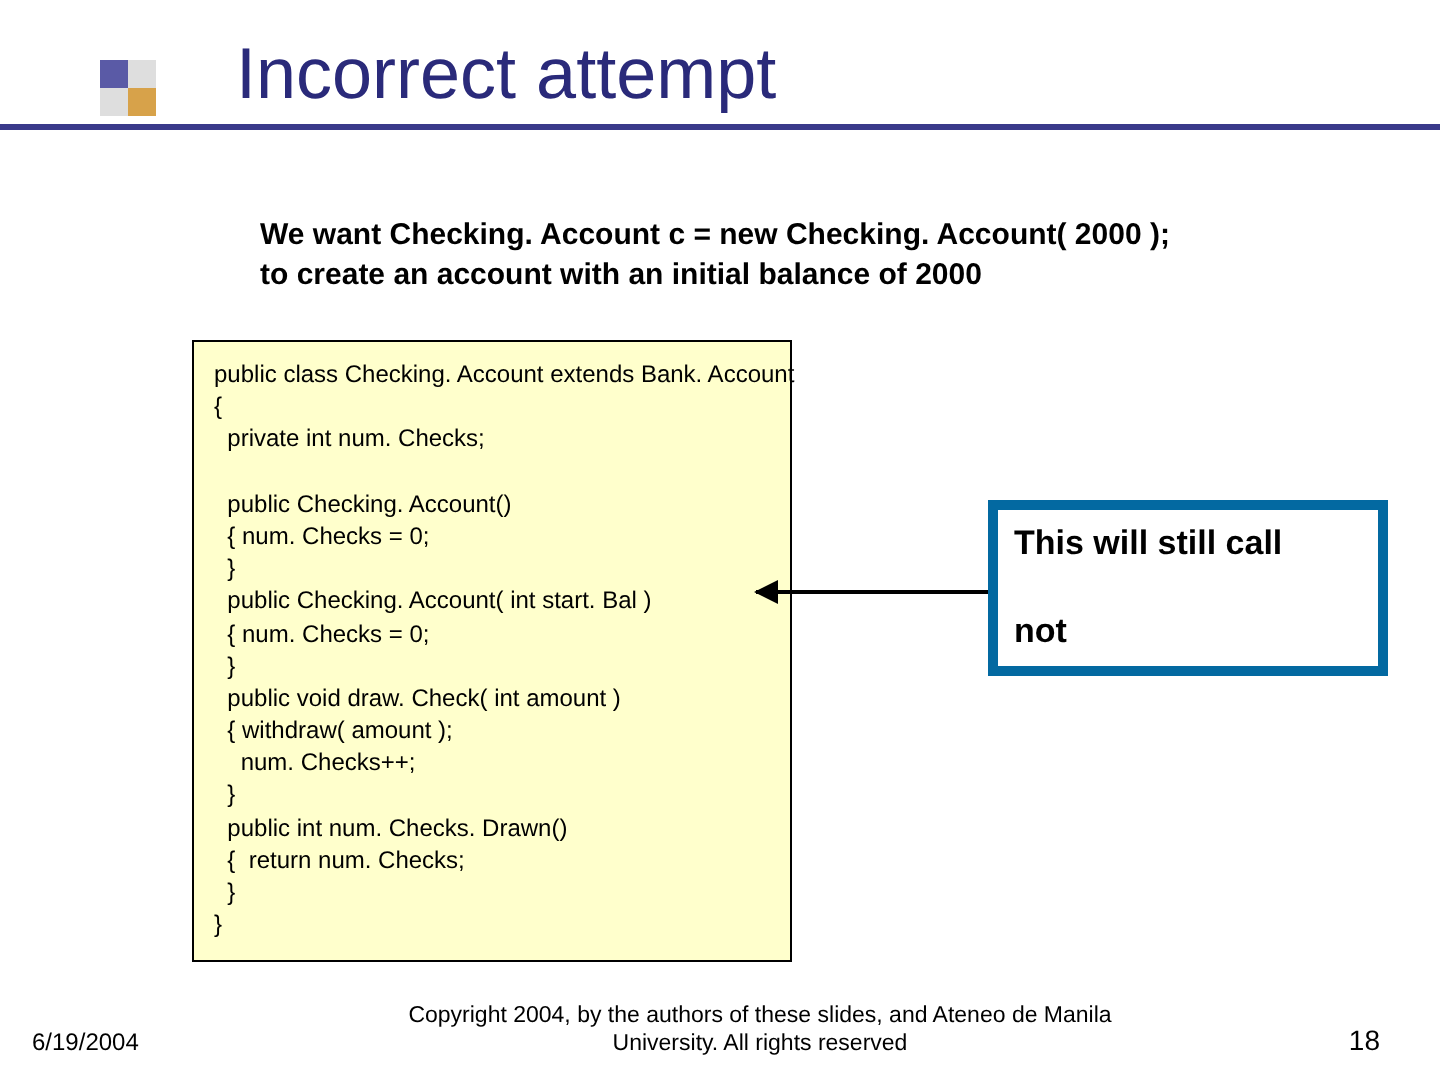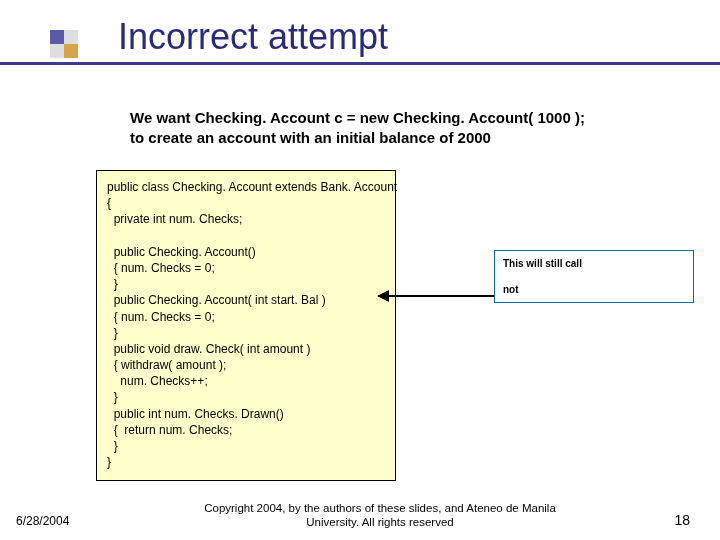--- a/index.html
+++ b/index.html
@@ -58,23 +58,23 @@
     font-size: 12px;
     line-height: 1.35;
     color: #000;
     white-space: pre;
   }
   .callout {
     position: absolute;
     left: 494px;
     top: 250px;
     width: 200px;
-    border: 1px solid #0369a1;
+    border: 5px solid #0369a1;
     padding: 6px 8px;
-    font-size: 10px;
+    font-size: 17px;
     font-weight: bold;
     color: #000;
     background: #fff;
     line-height: 1.3;
   }
   .arrow {
     position: absolute;
     left: 378px;
     top: 295px;
     width: 116px;
@@ -125,21 +125,21 @@
   <rect x="64" y="30" width="14" height="14" fill="#dedede"></rect>
   <rect x="50" y="44" width="14" height="14" fill="#dedede"></rect>
 </svg>
 
 <div class="title-wrap">
   <div class="title">Incorrect attempt</div>
 </div>
 <div class="underline"></div>
 
 <div class="intro">
-  <span>We want Checking. Account c = new Checking. Account( 1000 );</span><br>
+  <span>We want Checking. Account c = new Checking. Account( 2000 );</span><br>
   <span>to create an account with an initial balance of 2000</span>
 </div>
 
 <div class="codebox">public class Checking. Account extends Bank. Account
 {
   private int num. Checks;
 
   public Checking. Account()
   { num. Checks = 0;
   }
@@ -156,15 +156,15 @@
 }</div>
 
 <div class="callout">
   <span>This will still call</span><br>
   <br>
   <span>not</span><br>
 </div>
 
 <div class="arrow"></div>
 
-<div class="footer-date">6/28/2004</div>
+<div class="footer-date">6/19/2004</div>
 <div class="footer-copy">Copyright 2004, by the authors of these slides, and Ateneo de Manila University. All rights reserved</div>
 <div class="footer-page">18</div>
 
 </body></html>

